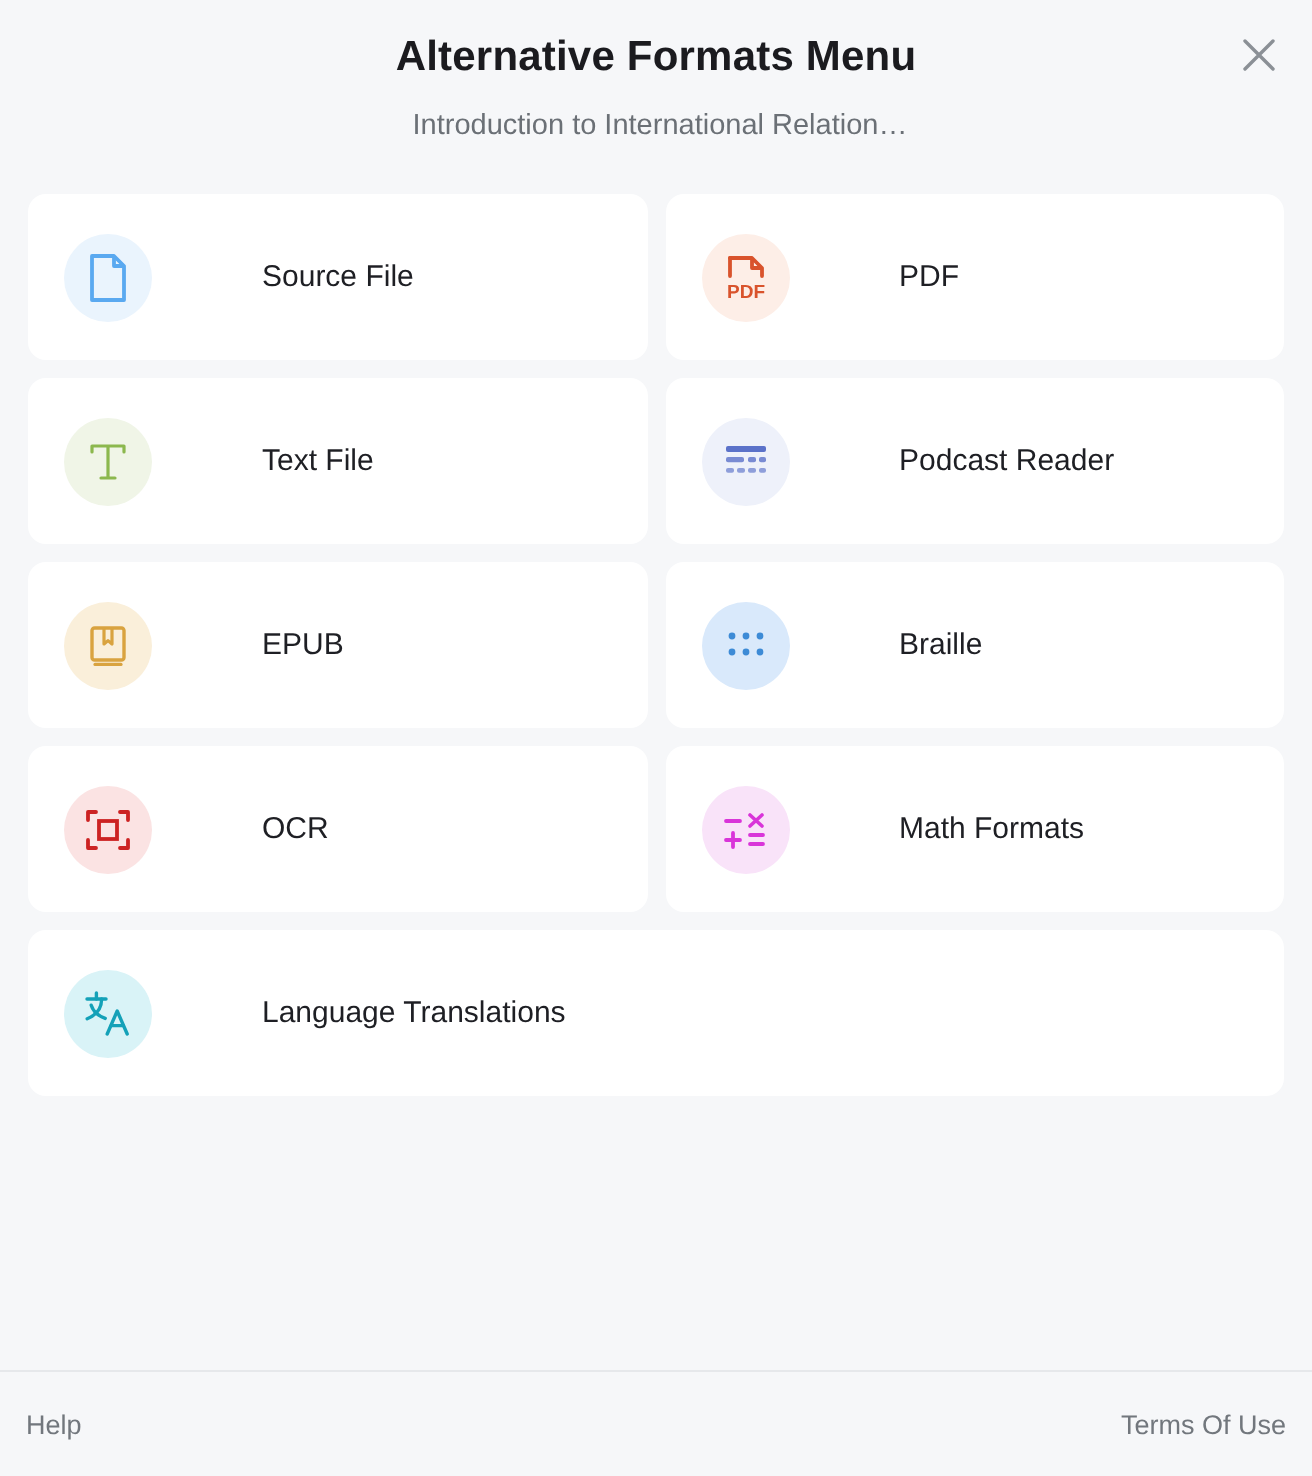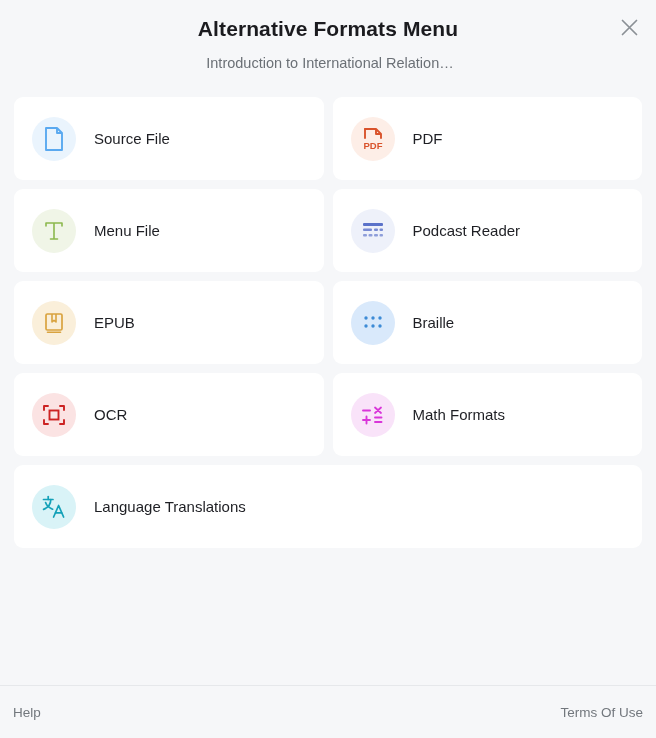--- a/index.html
+++ b/index.html
@@ -77,20 +77,21 @@
     background: #ffffff;
     border-radius: 9px;
     height: 83px;
     box-sizing: border-box;
     display: flex;
     align-items: center;
     padding: 0 18px;
     cursor: pointer;
     width: calc((100% - 9px) / 2);
     flex: 0 0 auto;
+    gap: 37px;
   }
   .card.full {
     width: 100%;
   }
   .icon-circle {
     width: 44px;
     height: 44px;
     border-radius: 50%;
     flex: 0 0 auto;
     display: flex;
@@ -171,21 +172,21 @@
       </span>
       <span class="card-label">PDF</span>
     </div>
 
     <div class="card">
       <span class="icon-circle" style="background:#f0f5e7">
         <svg width="24" height="24" viewBox="0 0 24 24">
           <path d="M4 4 H20 M4 4 V7 M20 4 V7 M12 4 V20 M8.5 20 H15.5" fill="none" stroke="#8cb84e" stroke-width="1.6" stroke-linecap="round"></path>
         </svg>
       </span>
-      <span class="card-label">Menu File</span>
+      <span class="card-label">Text File</span>
     </div>
 
 
     <div class="card">
       <span class="icon-circle" style="background:#eef1fa">
         <svg width="24" height="18" viewBox="0 0 24 18">
           <rect x="2" y="1" width="20" height="3" rx="1" fill="#5b72c9"></rect>
           <rect x="2" y="6.5" width="9" height="2.6" rx="1" fill="#5b72c9" opacity="0.8"></rect>
           <rect x="13" y="6.5" width="4" height="2.6" rx="1" fill="#5b72c9" opacity="0.8"></rect>
           <rect x="18.5" y="6.5" width="3.5" height="2.6" rx="1" fill="#5b72c9" opacity="0.8"></rect>

